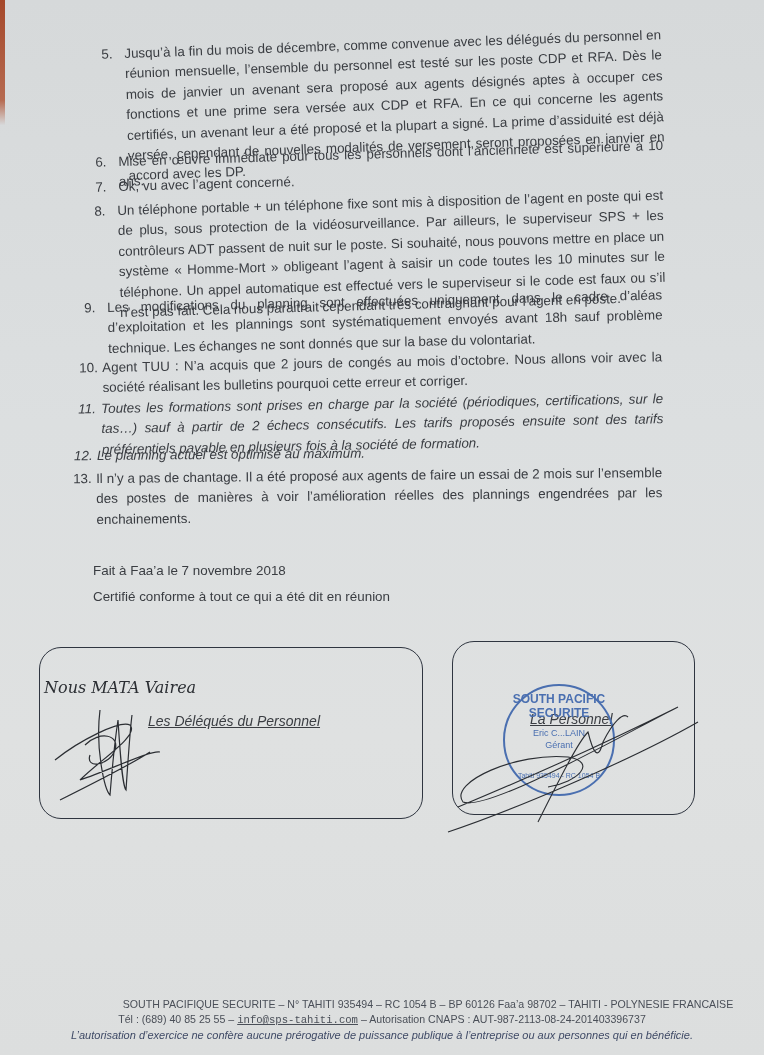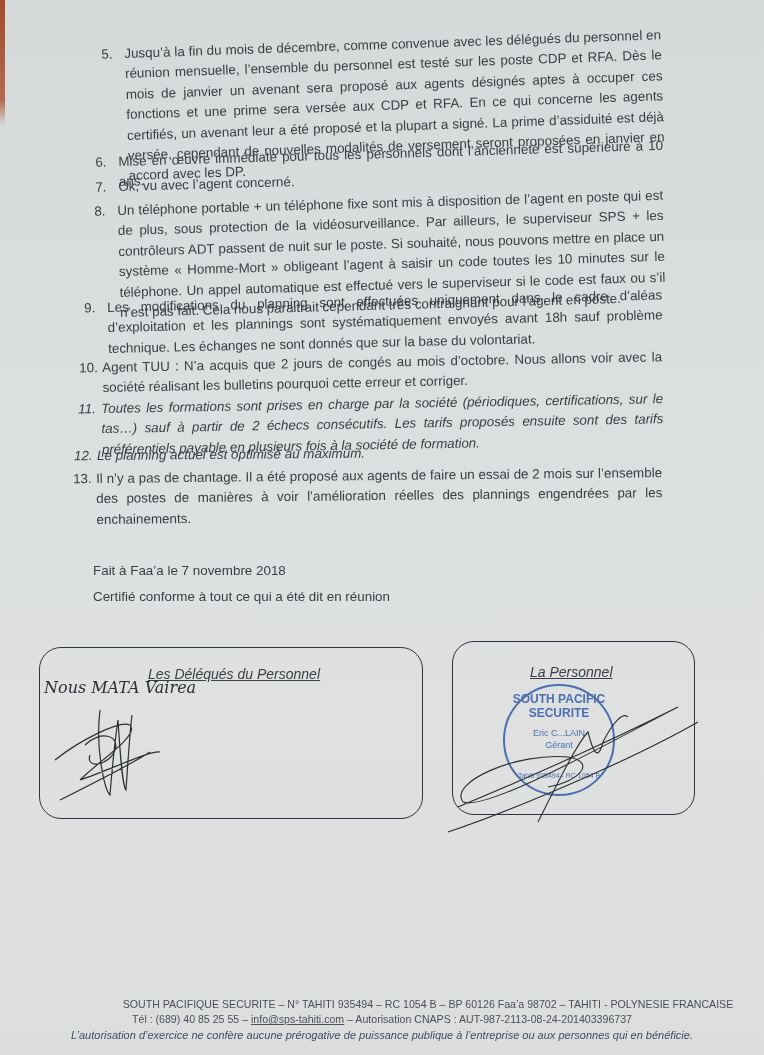--- a/index.html
+++ b/index.html
@@ -11,25 +11,25 @@
       color:#3a3d42;
     }
     .edge-strip { position:absolute; left:0; top:0; width:5px; height:125px; background:linear-gradient(180deg,#a5482a,#b66a50 80%,#d7d9da); }
     .items { position:absolute; left:0; top:0; width:764px; }
     .item { position:absolute; font-size:13.4px; line-height:20.4px; text-align:justify; }
     .item .num { position:absolute; left:-23px; top:0; }
     .item .body { display:block; }
     .italic { font-style:italic; }
     .closing { position:absolute; left:93px; font-size:13.4px; }
     .sigbox { position:absolute; border:1.6px solid #2f3540; border-radius:22px; }
-    .sig-title { position:absolute; font-style:italic; text-decoration:underline; font-size:14px; white-space:nowrap; }
+    .sig-title { position:absolute; font-style:italic; text-decoration:underline; font-size:14px; white-space:nowrap;margin-top:47px; }
     .handwrite { position:absolute; font-family:"DejaVu Serif", serif; font-style:italic; font-size:16px; color:#2b2e33; }
     svg.scribble { position:absolute; overflow:visible; }
     .footer { position:absolute; left:0; width:764px; text-align:center; font-size:10.6px; color:#4a4f58; white-space:nowrap; }
-    .footer a { color:#4a4f58; text-decoration:underline; }
+    .footer a { color:#4a4f58; text-decoration:underline;font-family:Liberation Mono, monospace; }
     .footer-note { font-style:italic; font-size:11px; color:#3f4a66; }
   </style>
 </head>
 <body>
 
 <div class="edge-strip"></div>
 
 <div class="items">
   <div class="item" style="left:124px; top:44px; width:537px; transform:rotate(-2deg); transform-origin:left top;">
     <span class="num">5.</span>

